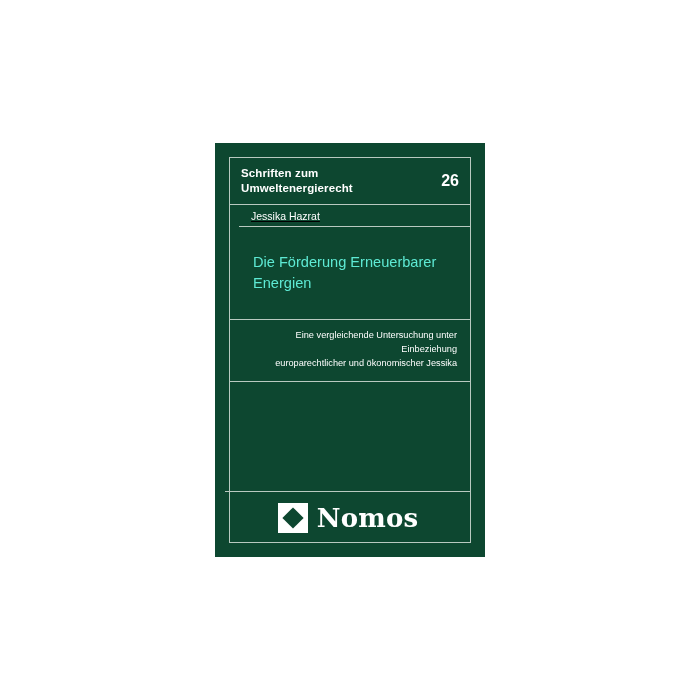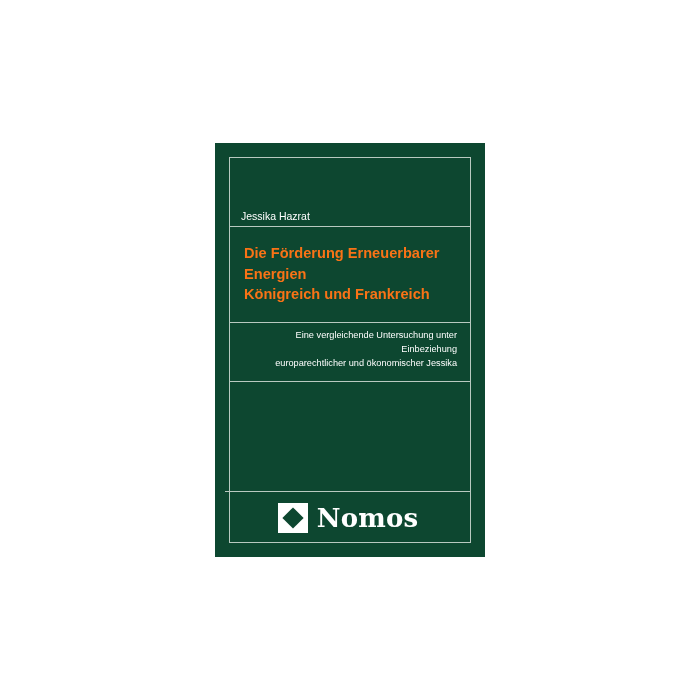--- a/index.html
+++ b/index.html
@@ -61,50 +61,51 @@
     letter-spacing: 0.1px;
   }
   .series-number {
     color: #ffffff;
     font-size: 16px;
     font-weight: 700;
     padding-right: 2px;
   }
   .author-block {
     position: absolute;
-    left: 14px;
+    left: 24px;
     top: 62px;
     right: 14px;
     height: 22px;
     border-bottom: 1px solid #b9c9c0;
     box-sizing: border-box;
     display: flex;
     align-items: center;
     padding: 0 12px;
+    text-decoration: underline;
   }
   .author {
     color: #ffffff;
     font-size: 10.5px;
     font-weight: 400;
   }
   .title-block {
     position: absolute;
     left: 14px;
     top: 84px;
     right: 14px;
     box-sizing: border-box;
     padding: 13px 14px 14px 12px;
     border-bottom: 1px solid #b9c9c0;
   }
   .main-title {
-    color: #f97316;
+    color: #5eead4;
     font-size: 14.6px;
     line-height: 1.42;
-    font-weight: 700;
-    margin: 3px;
+    font-weight: 400;
+    margin: 12px;
   }
   .subtitle-block {
     position: absolute;
     left: 14px;
     top: 176px;
     right: 14px;
     box-sizing: border-box;
     padding: 10px 14px 11px 12px;
     border-bottom: 1px solid #b9c9c0;
   }
@@ -159,29 +160,35 @@
 </style>
 </head>
 <body>
 
 <div id="page">
 
   <div class="cover">
 
     <div class="frame"></div>
 
+    <div class="series-block">
+      <div class="series-title">
+        <div>Schriften zum</div>
+        <div>Umweltenergierecht</div>
+      </div>
+      <div class="series-number">26</div>
+    </div>
 
     <div class="author-block">
       <div class="author">Jessika Hazrat</div>
     </div>
 
     <div class="title-block">
       <div class="main-title">
         <div>Die Förderung Erneuerbarer Energien</div>
-        <div>Königreich und Frankreich</div>
       </div>
     </div>
 
     <div class="subtitle-block">
       <div class="subtitle">
         <div>Eine vergleichende Untersuchung unter Einbeziehung</div>
         <div>europarechtlicher und ökonomischer Jessika</div>
       </div>
     </div>
 

